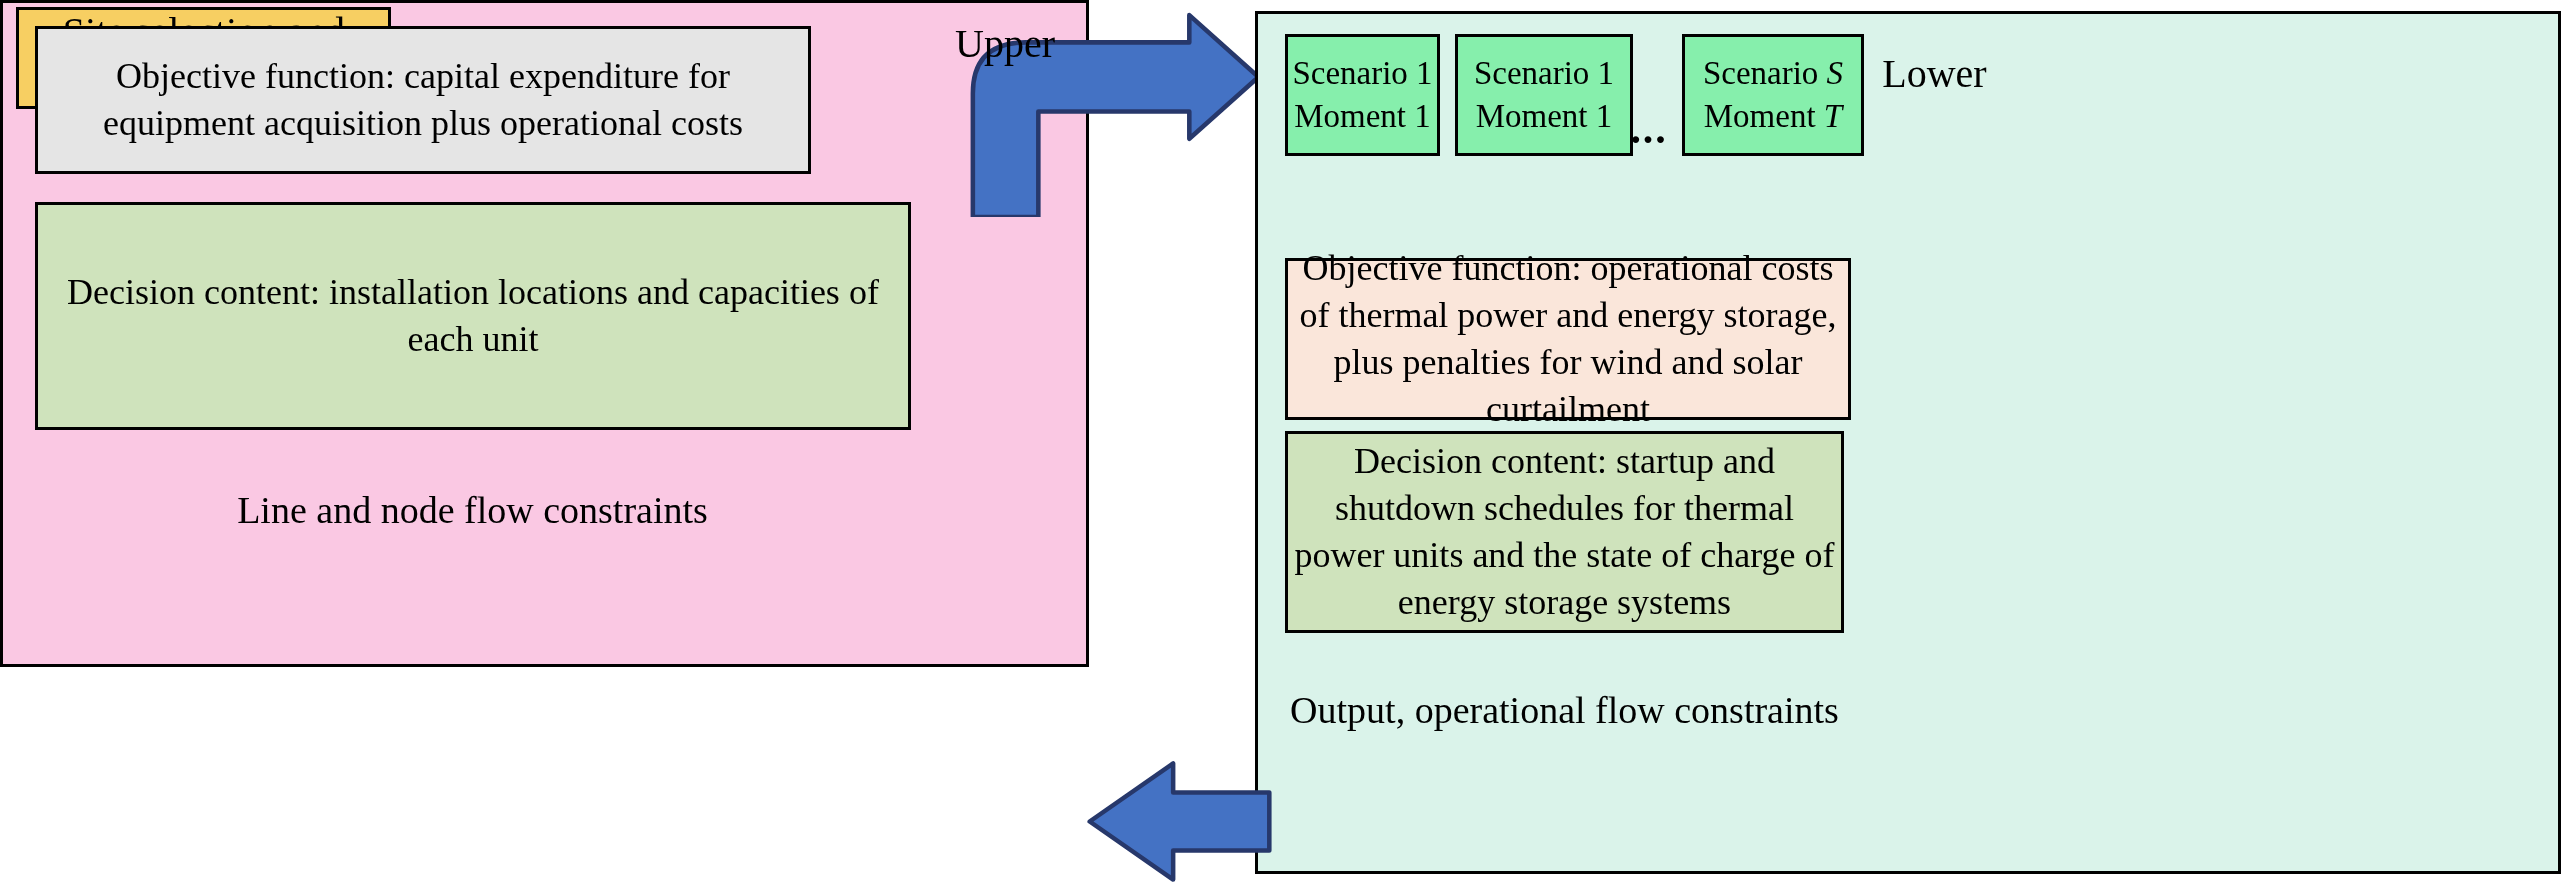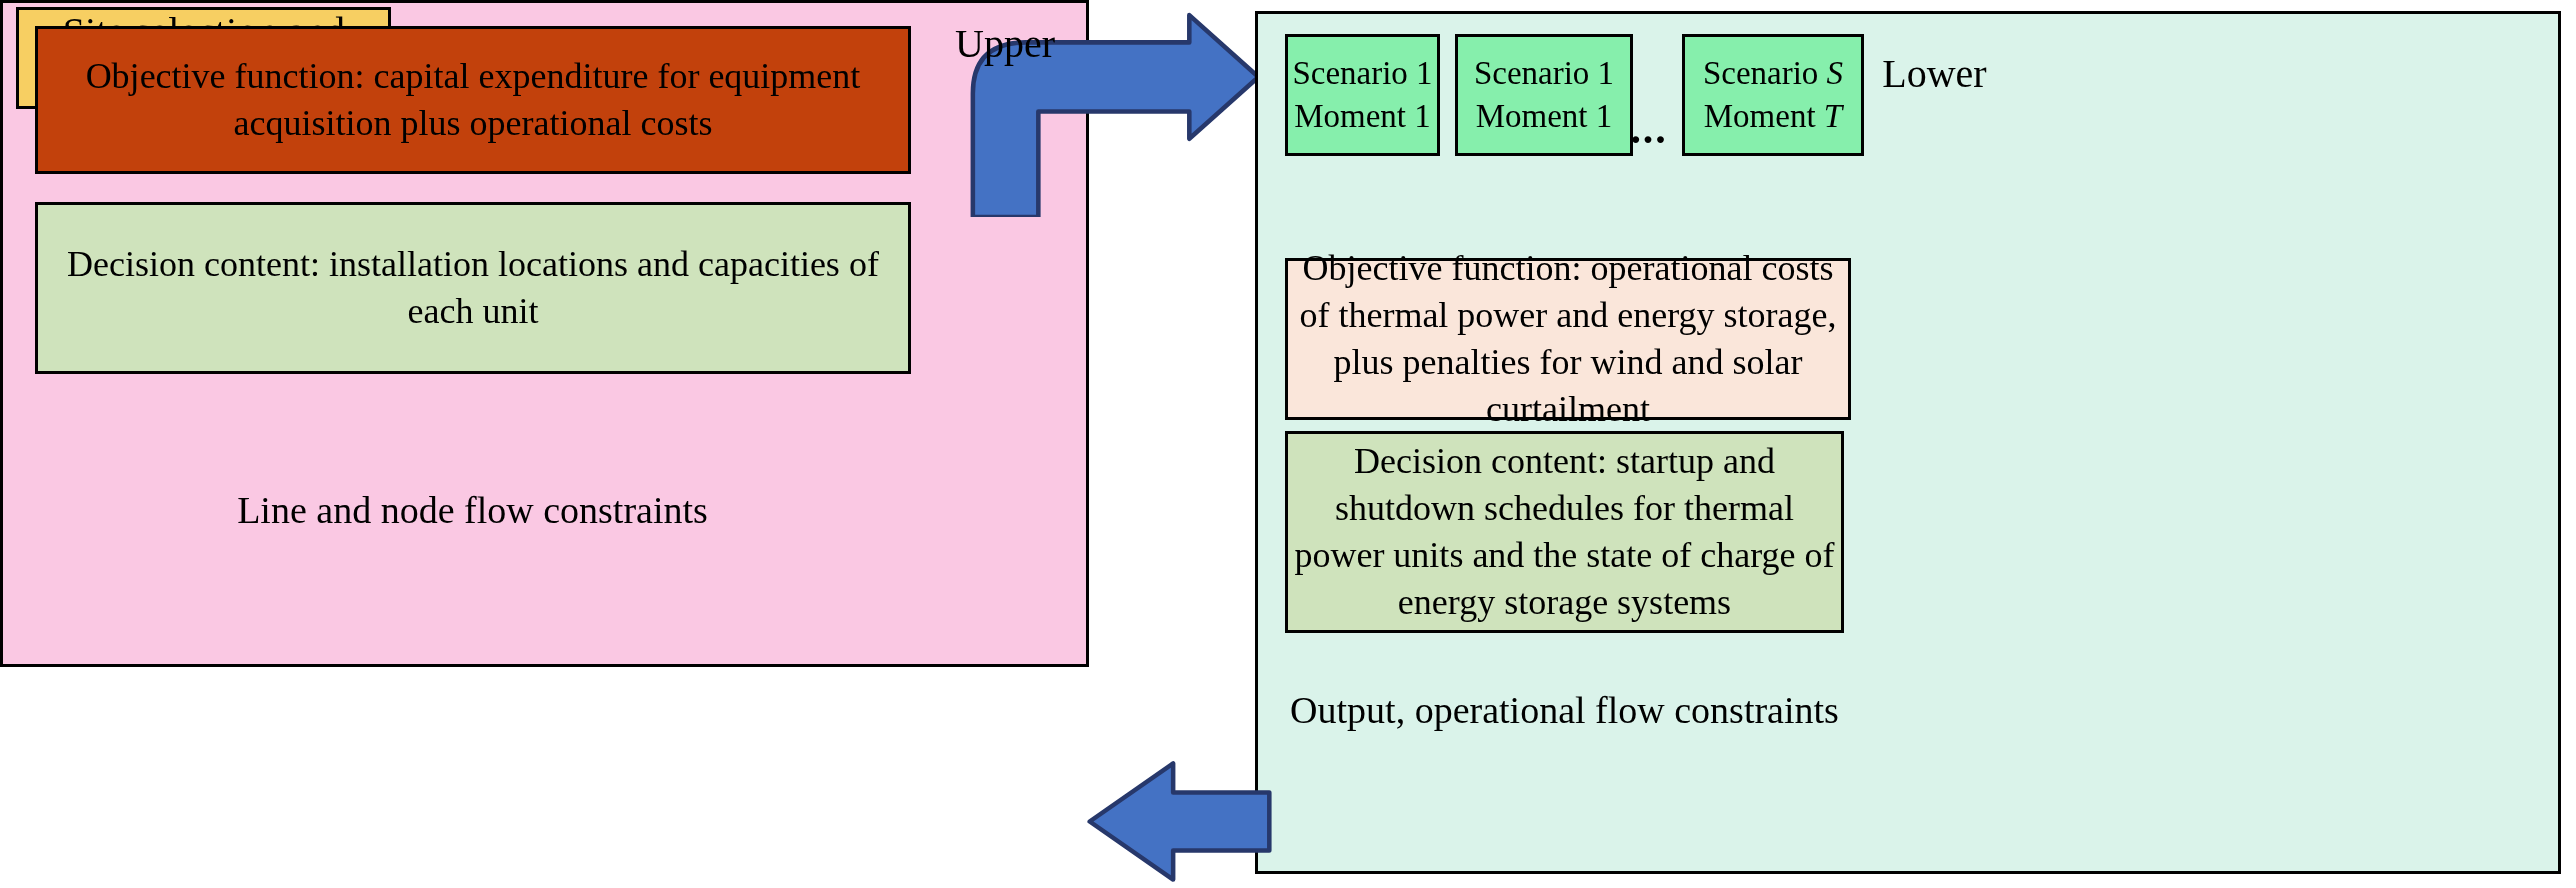--- a/index.html
+++ b/index.html
@@ -41,27 +41,27 @@
   #upper-panel {
     left: 12.7px; top: 208px;
     width: 1089px; height: 667px;
     background: #FAC8E3;
     border: 3.6px solid #000000;
     box-sizing: border-box;
     display: block;
   }
   #upper-obj {
     left: 35px; top: 25.5px;
-    width: 876px; height: 148px;
-    background: #c2410c;
+    width: 776px; height: 148px;
+    background: #e5e5e5;
     font-size: 36px;
   }
   #upper-dec {
     left: 35px; top: 202px;
-    width: 876px; height: 172px;
+    width: 876px; height: 228px;
     background: #CFE3BC;
     font-size: 36px;
   }
   #upper-constraints {
     position: absolute;
     left: 31px; top: 488px;
     width: 883px;
     text-align: center;
     font-size: 38px;
     color: #000000;

